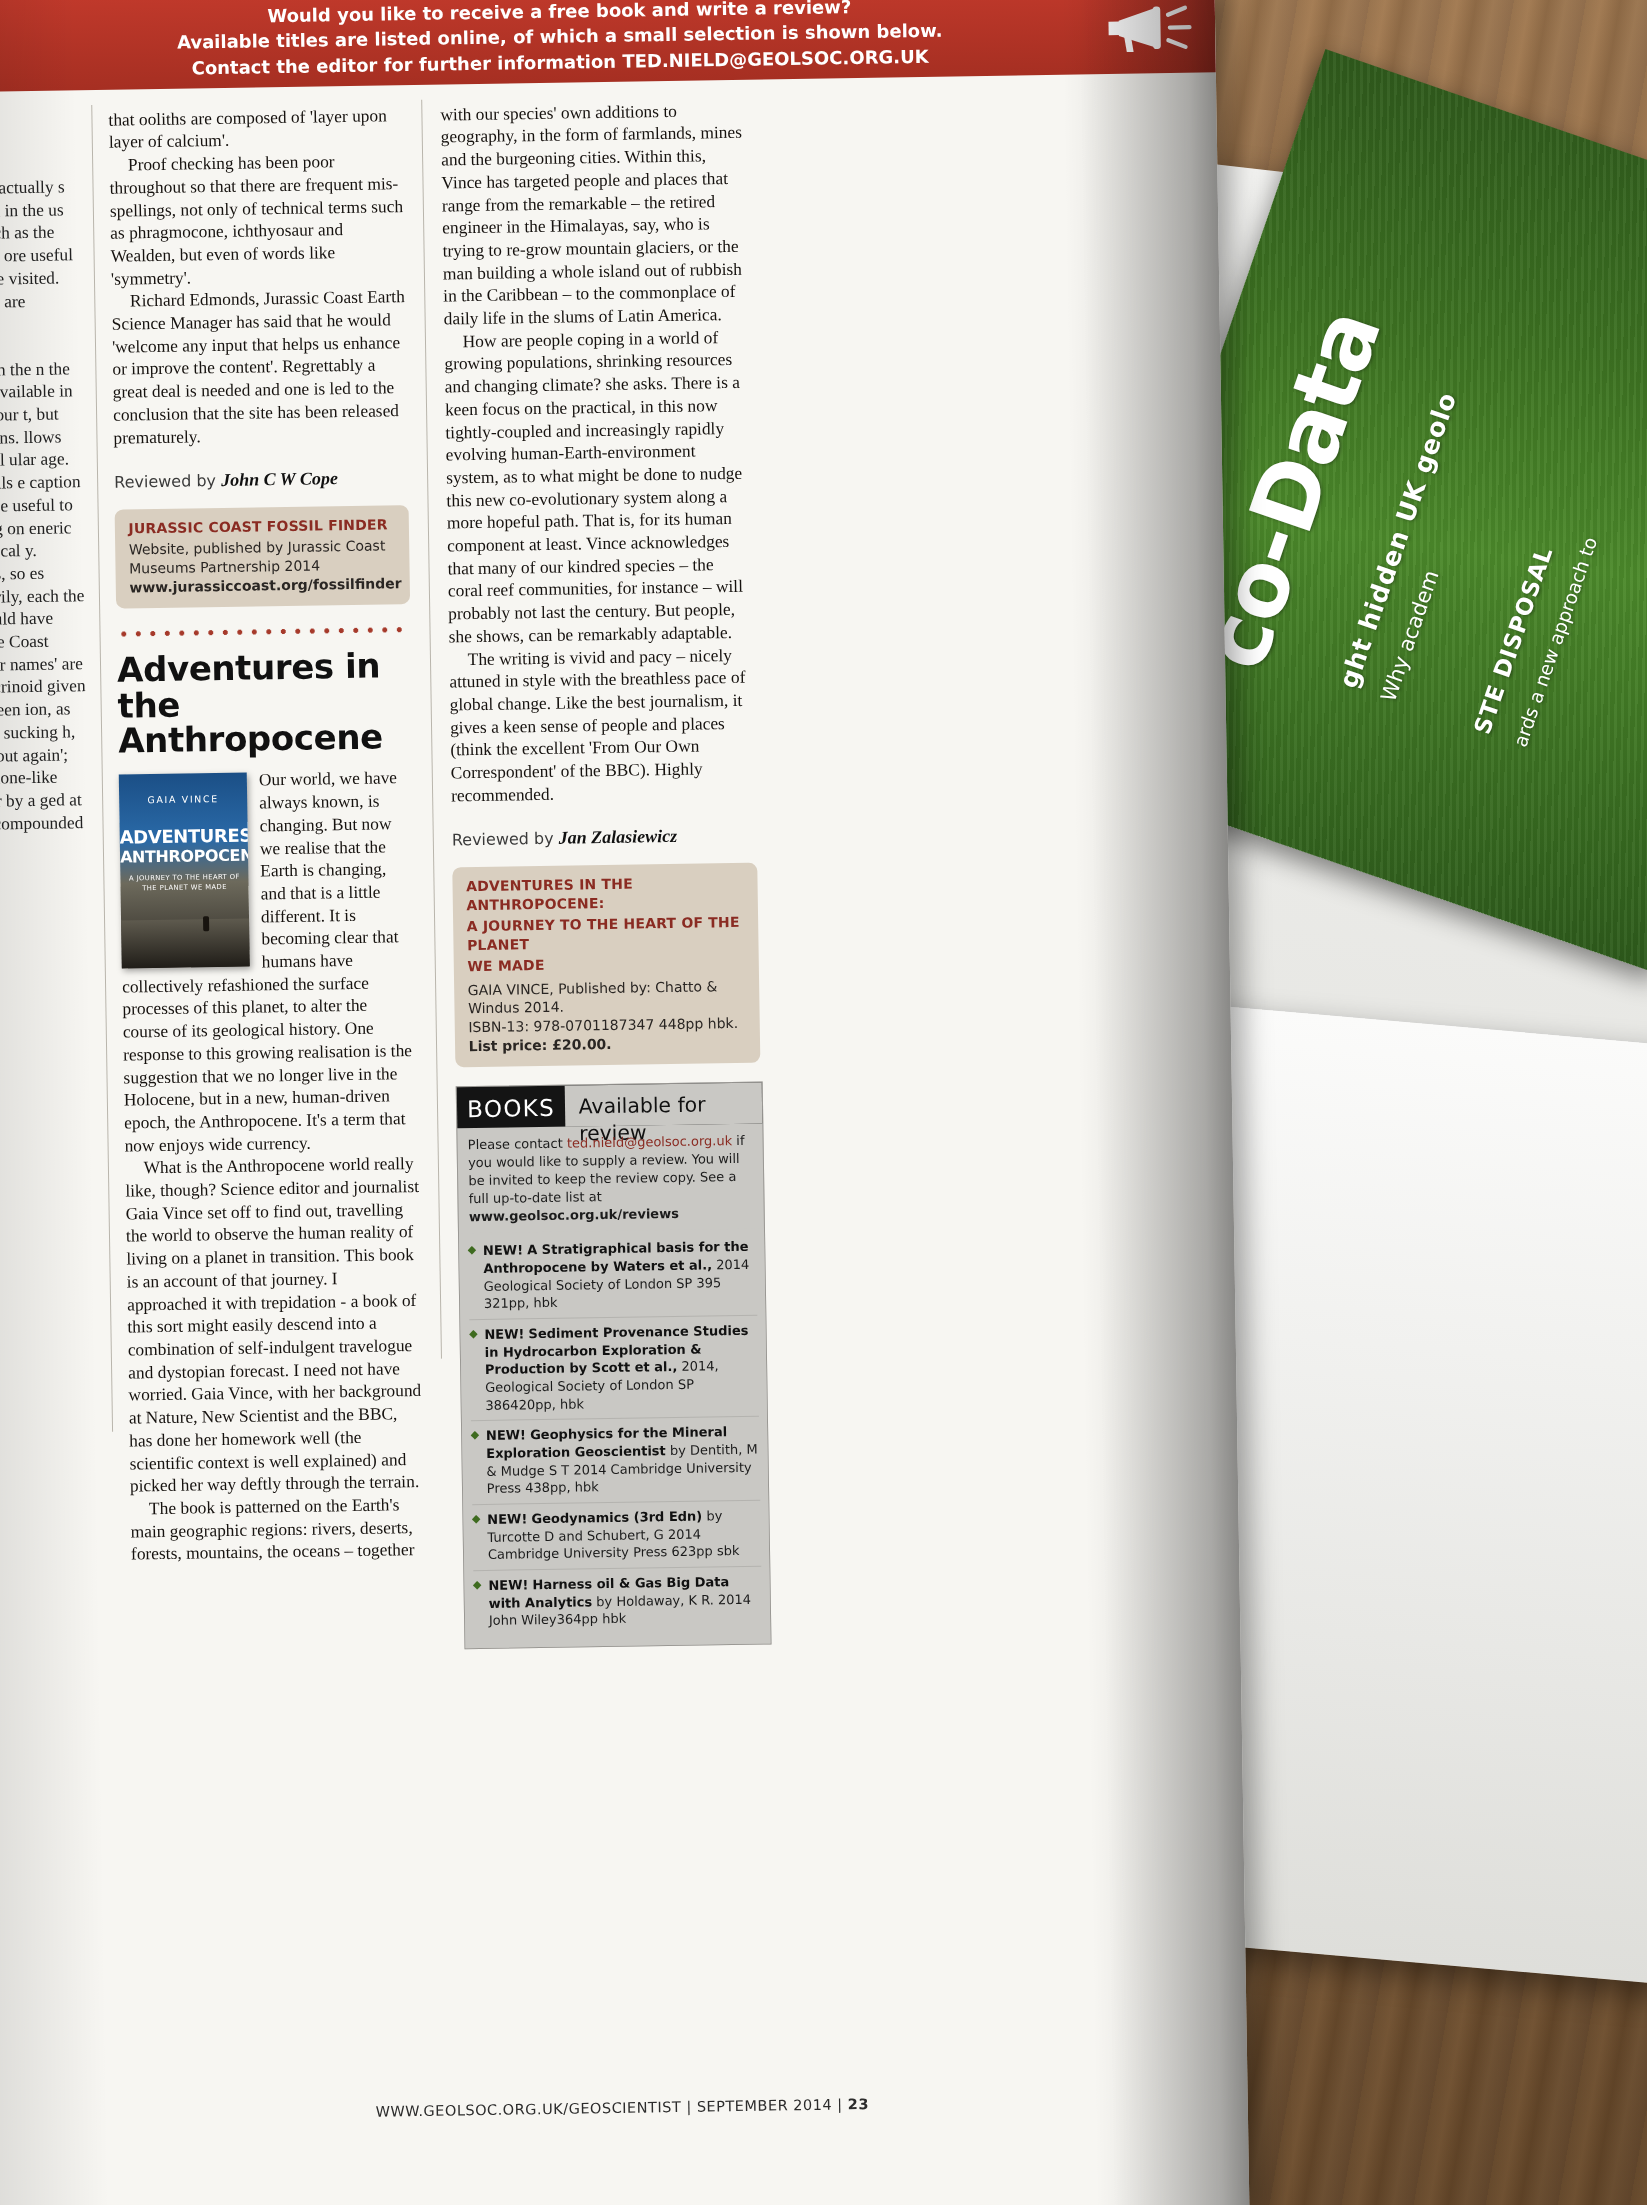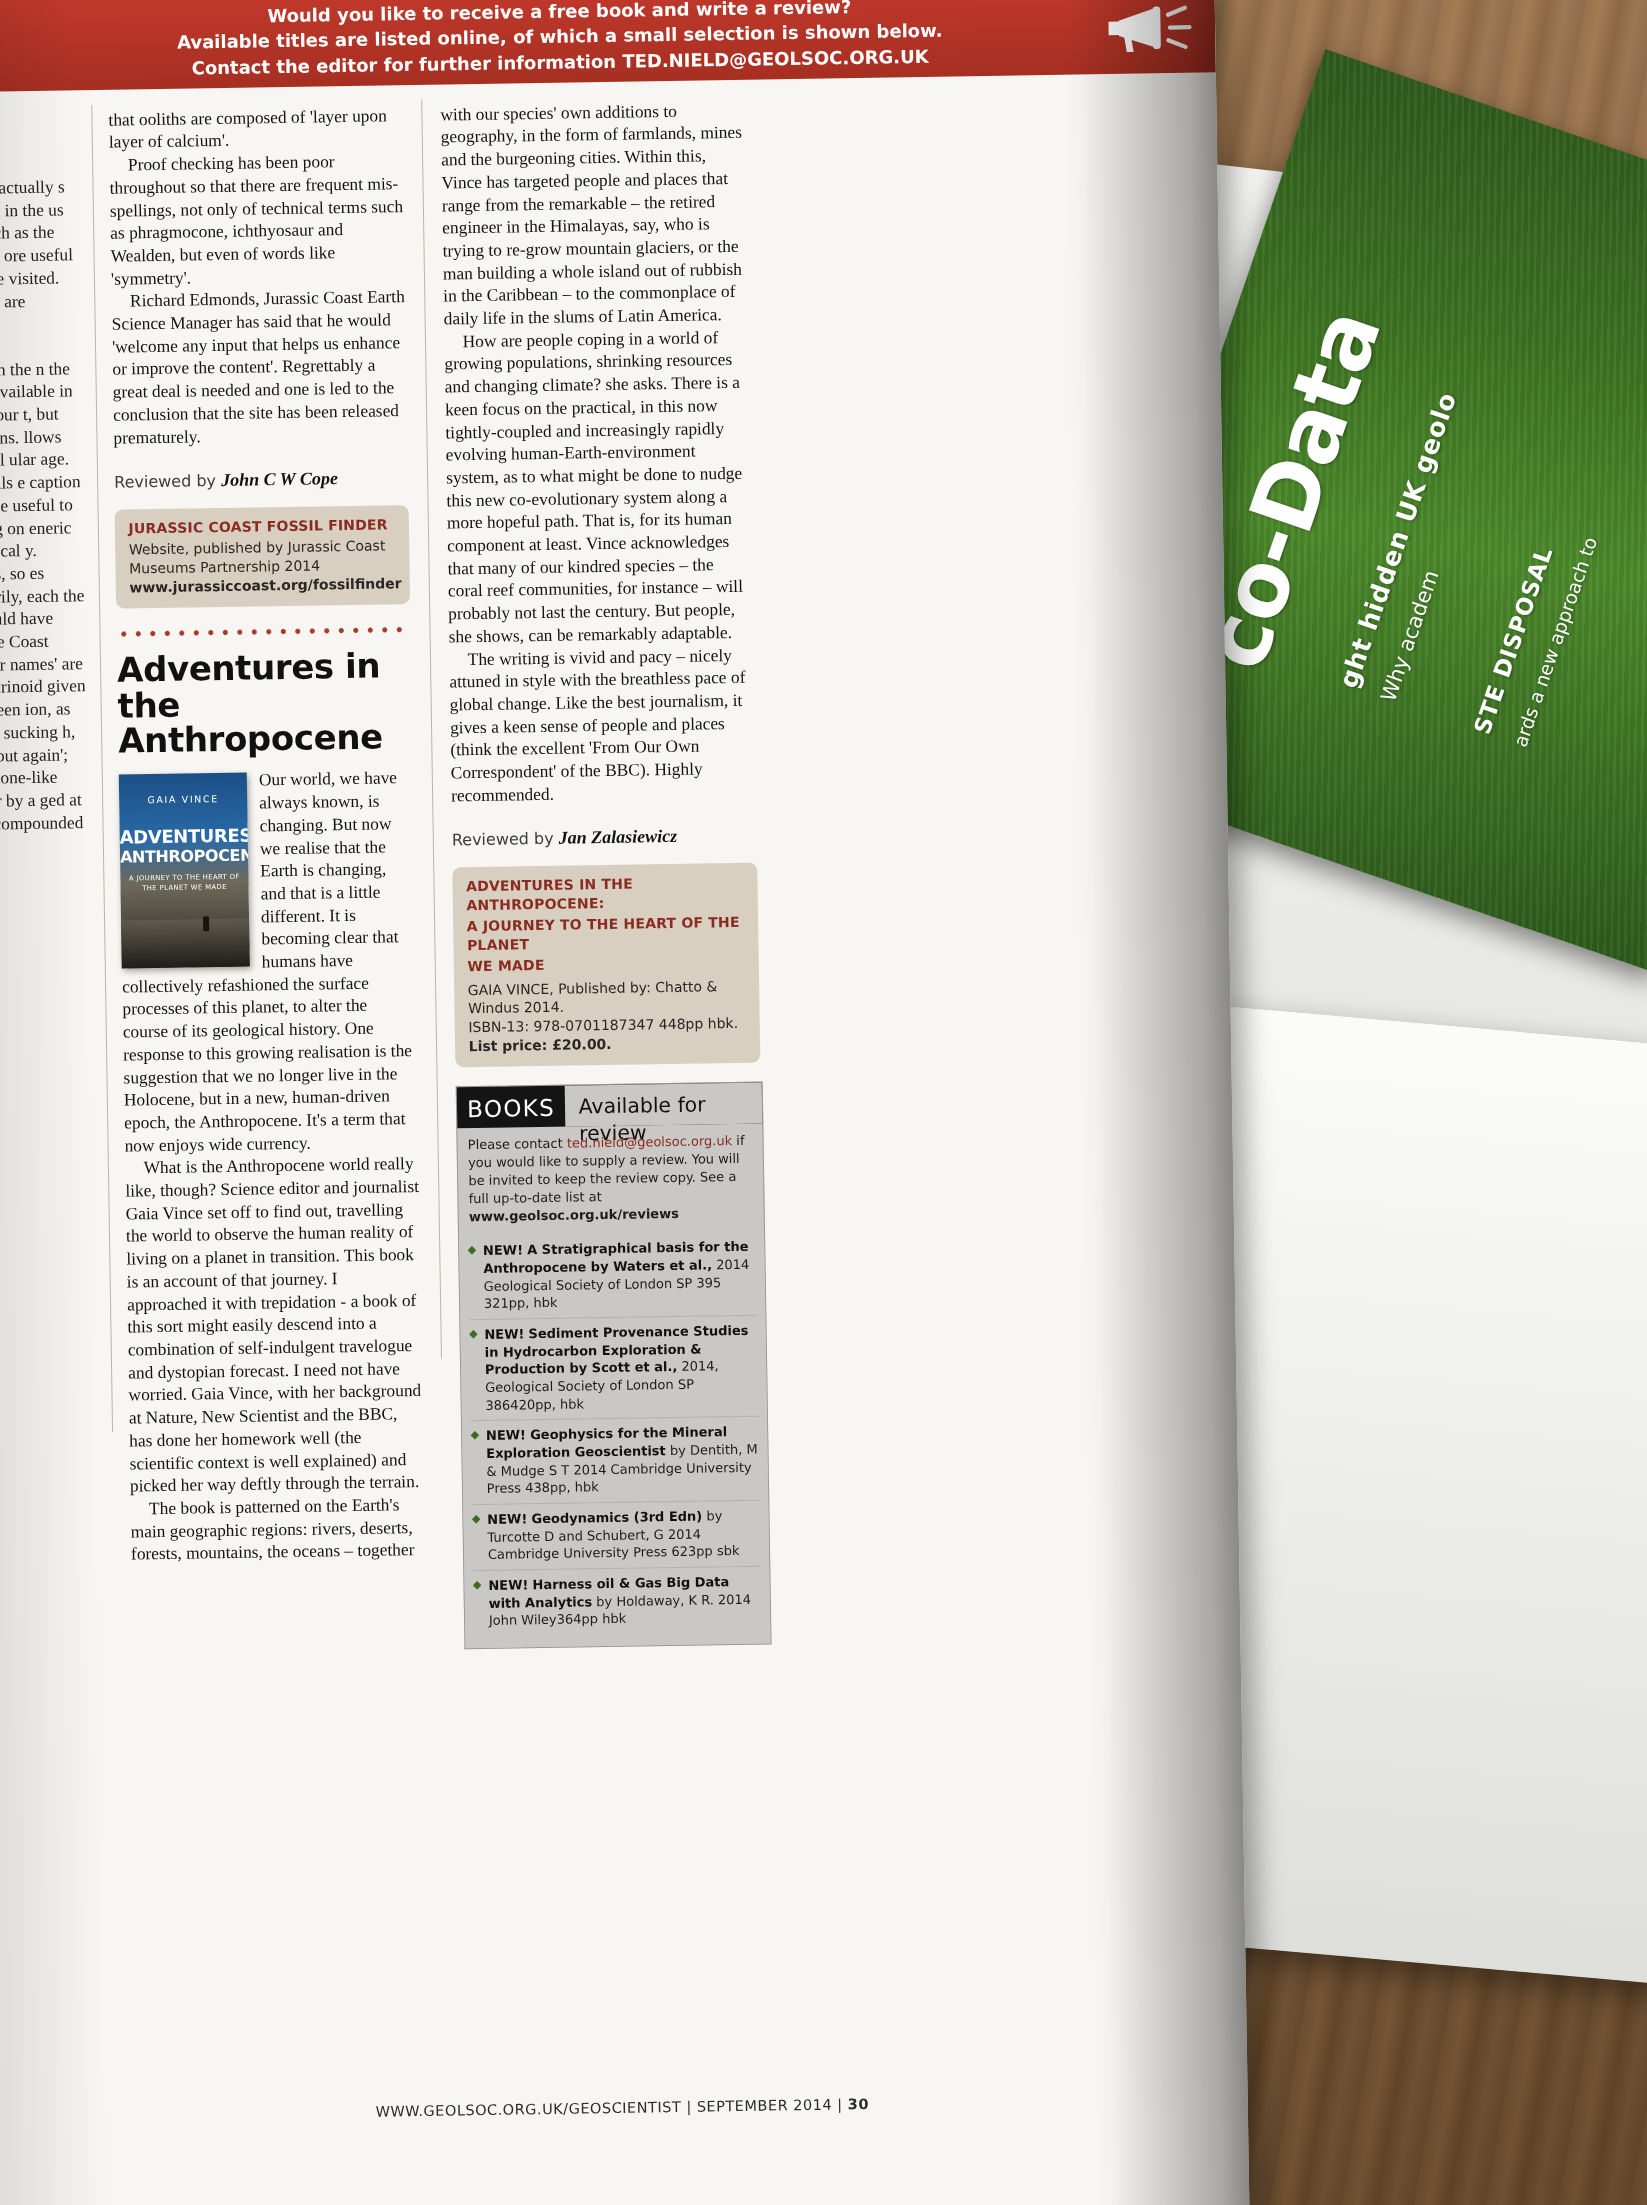--- a/index.html
+++ b/index.html
@@ -555,21 +555,21 @@
         </div>
       </div>
 
     </div>
 
     <div class="footer">
       <span>WWW.GEOLSOC.ORG.UK/GEOSCIENTIST</span>
       <span>|</span>
       <span>SEPTEMBER 2014</span>
       <span>|</span>
-      <span class="pg">30</span>
+      <span class="pg">23</span>
     </div>
 
     <div class="spine"></div>
     <div class="mag-shade"></div>
     <div class="mag-shade-left"></div>
   </div>
 
 </div>
 
 

